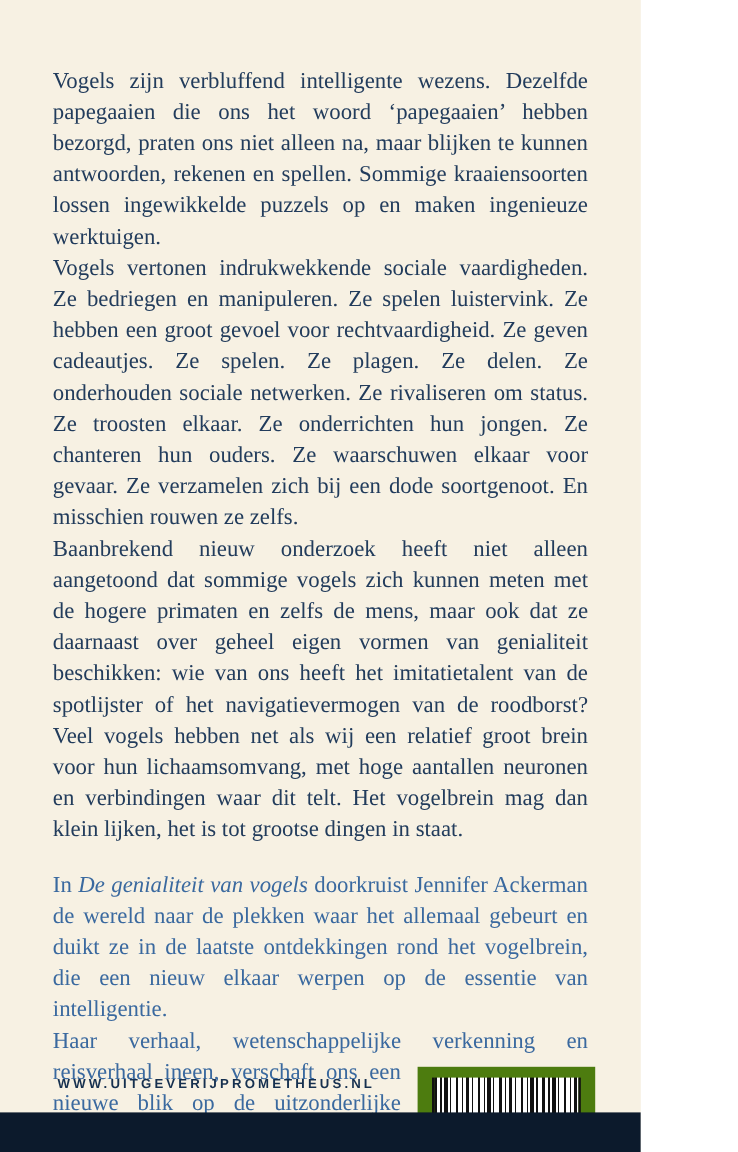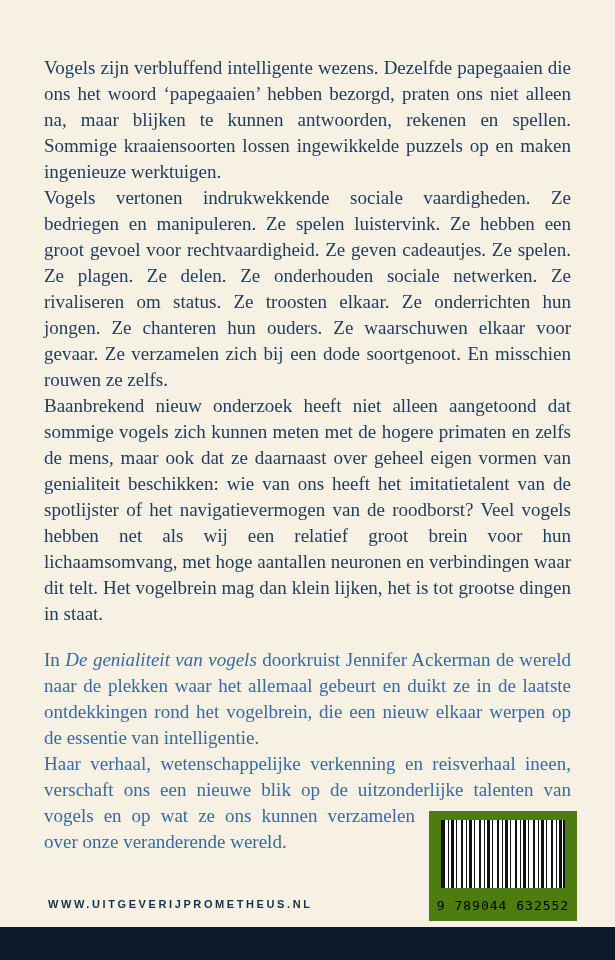--- a/index.html
+++ b/index.html
@@ -6,21 +6,21 @@
     --bg: #f7f1e3;
     --body-text: #223c5c;
     --accent-text: #3a699f;
     --bar: #0c1a2c;
   }
   * { box-sizing: border-box; }
   html, body { margin: 0; padding: 0; background: #ffffff; }
 
   .cover {
     position: relative;
-    width: 615px;
+    width: 534px;
     height: 960px;
     background: var(--bg);
     font-family: "Liberation Serif", "DejaVu Serif", serif;
     overflow: hidden;
   }
 
   .text-area {
     padding: 55px 44px 0 44px;
   }
 

